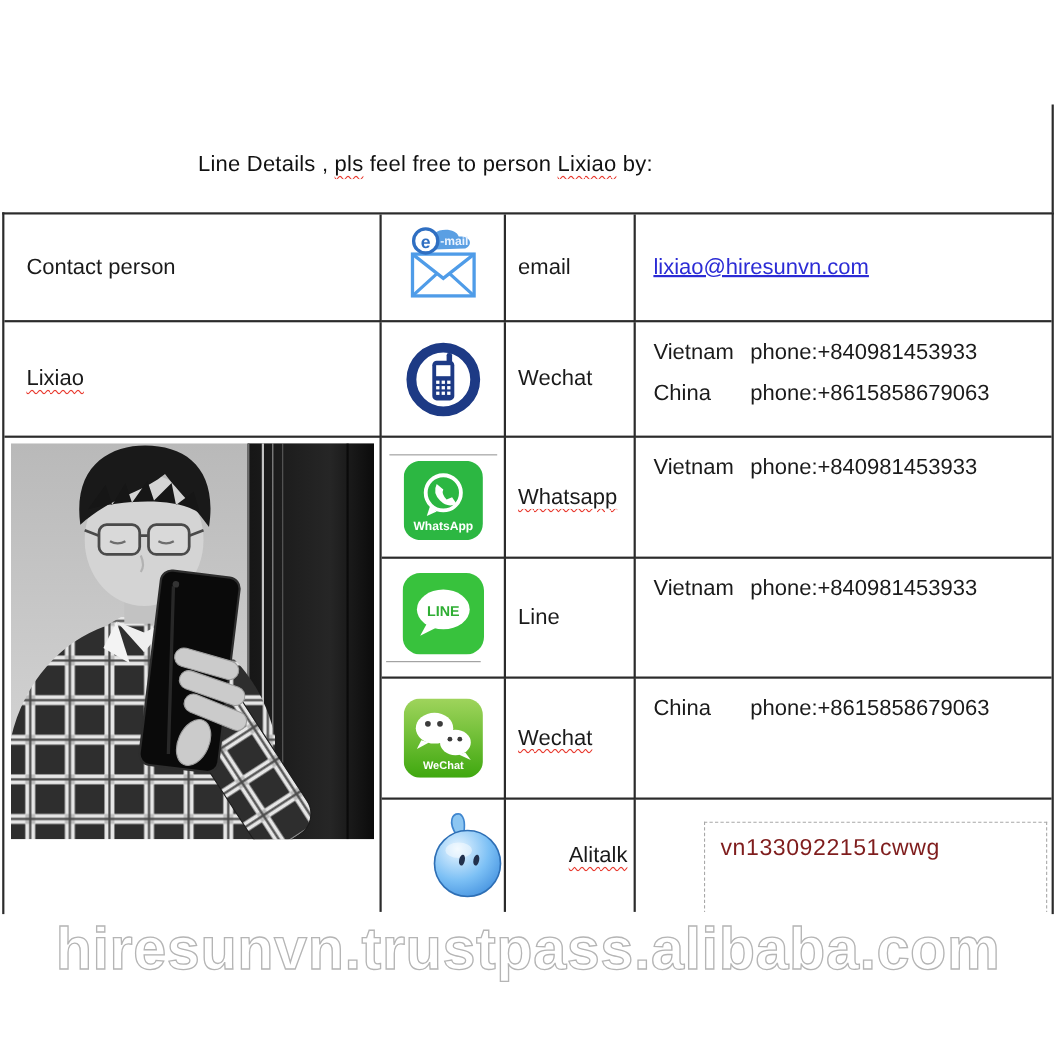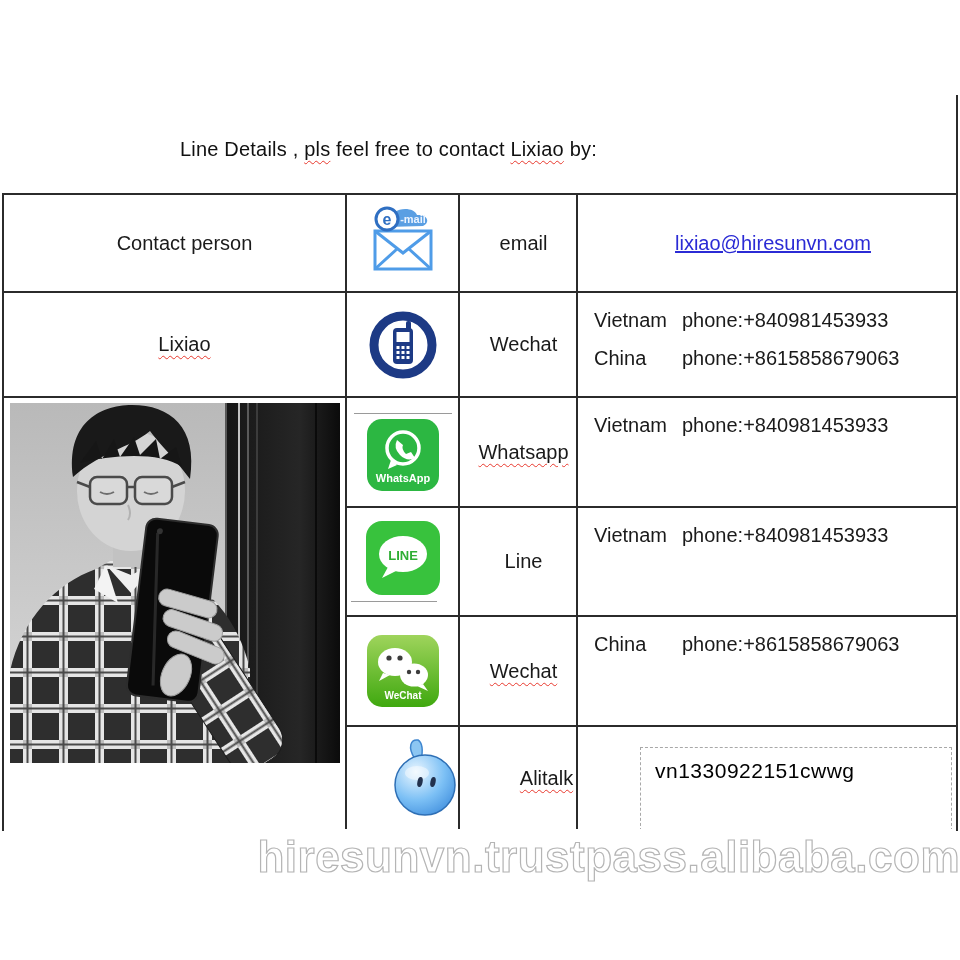--- a/index.html
+++ b/index.html
@@ -19,54 +19,54 @@
   }
   
   .contact-table{
     position:absolute;left:2px;top:193px;width:956px;height:638px;
     border:2px solid #2b2b2b;border-bottom:none;box-sizing:border-box;
     display:grid;
     grid-template-columns:343px 113px 118px 1fr;
     grid-template-rows:98px 105px 110px 109px 110px 102px;
     background:#fff;z-index:1;
   }
-  .cell{border-right:2px solid #2b2b2b;border-bottom:2px solid #2b2b2b;box-sizing:border-box;overflow:hidden;justify-content:center;}
+  .cell{border-right:2px solid #2b2b2b;border-bottom:2px solid #2b2b2b;box-sizing:border-box;overflow:hidden;}
   .cell.last-col{border-right:none;}
   .cell.no-bb{border-bottom:none;margin-left:46px;}
   .label-cell{display:flex;align-items:center;padding-left:20px;font-size:20px;}
   .channel-cell{display:flex;align-items:center;padding-left:11px;font-size:20px;}
   .icon-cell{display:flex;flex-direction:column;align-items:center;justify-content:center;}
   .value-cell{padding:8px 4px 0 16px;font-size:20px;line-height:38px;}
   .value-cell.vcenter{display:flex;align-items:center;padding-top:0;}
   .country{display:inline-block;width:88px;}
   a.email-link{color:#2b2bd5;text-decoration:underline;}
   .photo-cell{grid-row:3 / span 4;grid-column:1;border-bottom:none;}
   .artifact-line{height:1px;background:#9a9a9a;width:98px;}
   .artifact-line.above{margin-bottom:5px;}
   .artifact-line.below{margin-top:6px;width:86px;align-self:flex-start;margin-left:4px;}
   
   .id-box{
     border:1px dashed #a8a8a8;margin:20px 4px 0 16px;height:84px;box-sizing:border-box;
-    padding:10px 0 0 14px;font-size:21px;color:#000000;letter-spacing:0.5px;line-height:26px;
+    padding:10px 0 0 14px;font-size:21px;color:#7f1d1d;letter-spacing:0.5px;line-height:26px;
   }
   
   .right-border-ext{position:absolute;left:956px;top:95px;width:2px;height:100px;background:#2b2b2b;}
   
   .watermark{
-    position:absolute;left:0;right:0;top:832px;text-align:right;z-index:5;
-    font-size:44px;font-weight:bold;color:#ffffff;
+    position:absolute;left:0;right:0;top:832px;text-align:center;z-index:5;
+    font-size:54px;font-weight:bold;color:#ffffff;
     -webkit-text-stroke:1.2px #b5b5b5;letter-spacing:0.5px;
   }
   
   .icon-cell svg{display:block;}
 </style>
 </head>
 <body>
 
-<div class="doc-title"><span>Line Details , </span><span class="sq">pls</span><span> feel free to contact </span><span class="sq">Lixiao</span><span> by:</span></div>
+<div class="doc-title"><span>Line Details , </span><span class="sq">pls</span><span> feel free to person </span><span class="sq">Lixiao</span><span> by:</span></div>
 
 <div class="right-border-ext"></div>
 
 <div class="contact-table">
 
   <div class="cell label-cell">
     <span>Contact person</span>
   </div>
   <div class="cell icon-cell">
     <svg width="76" height="76" viewBox="0 0 76 76">

